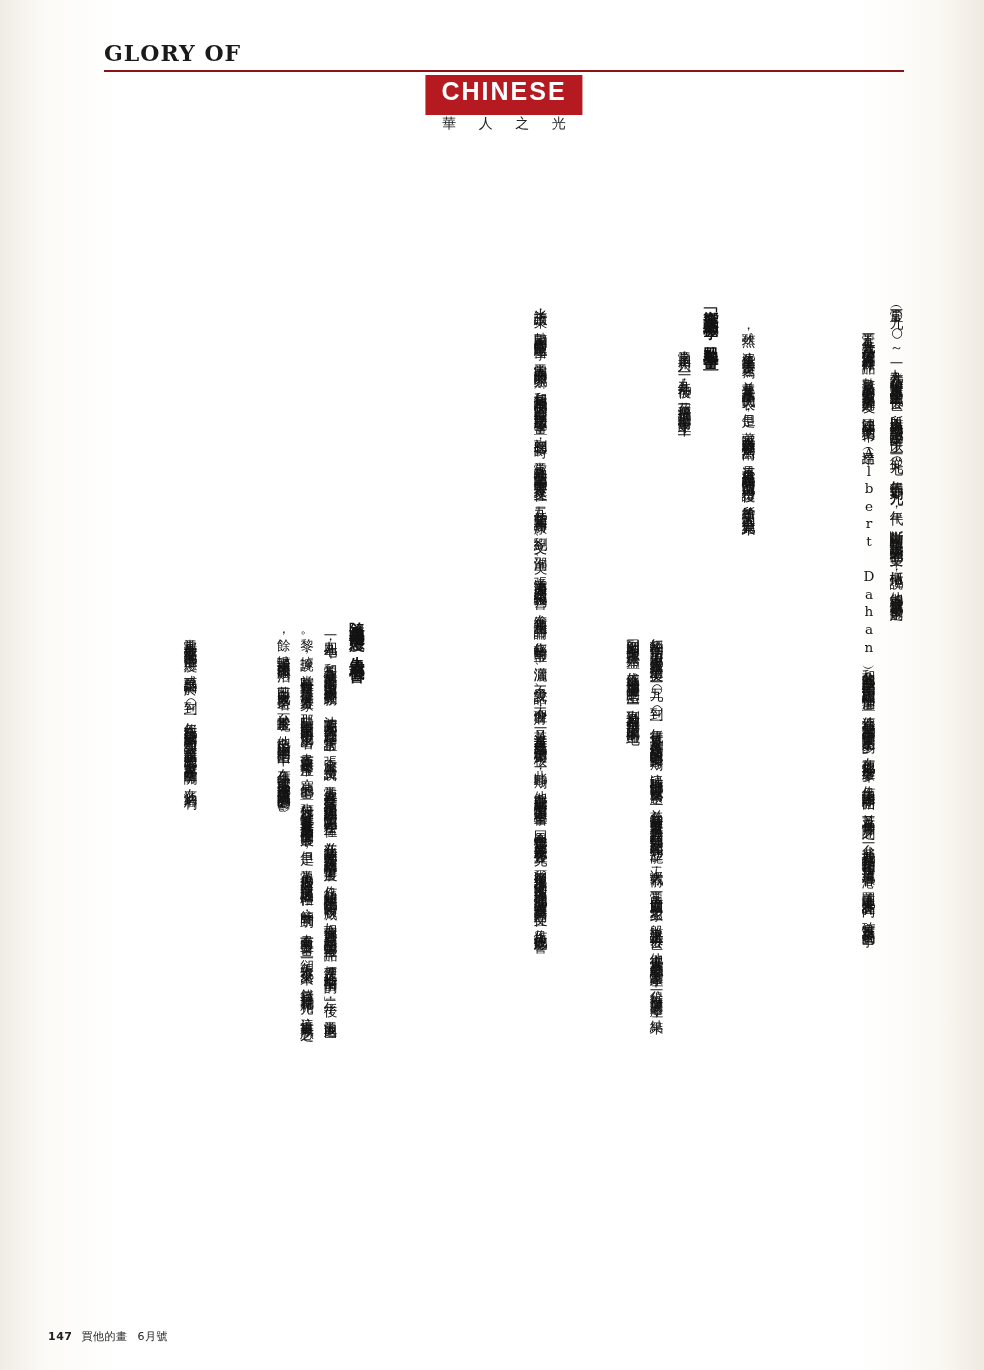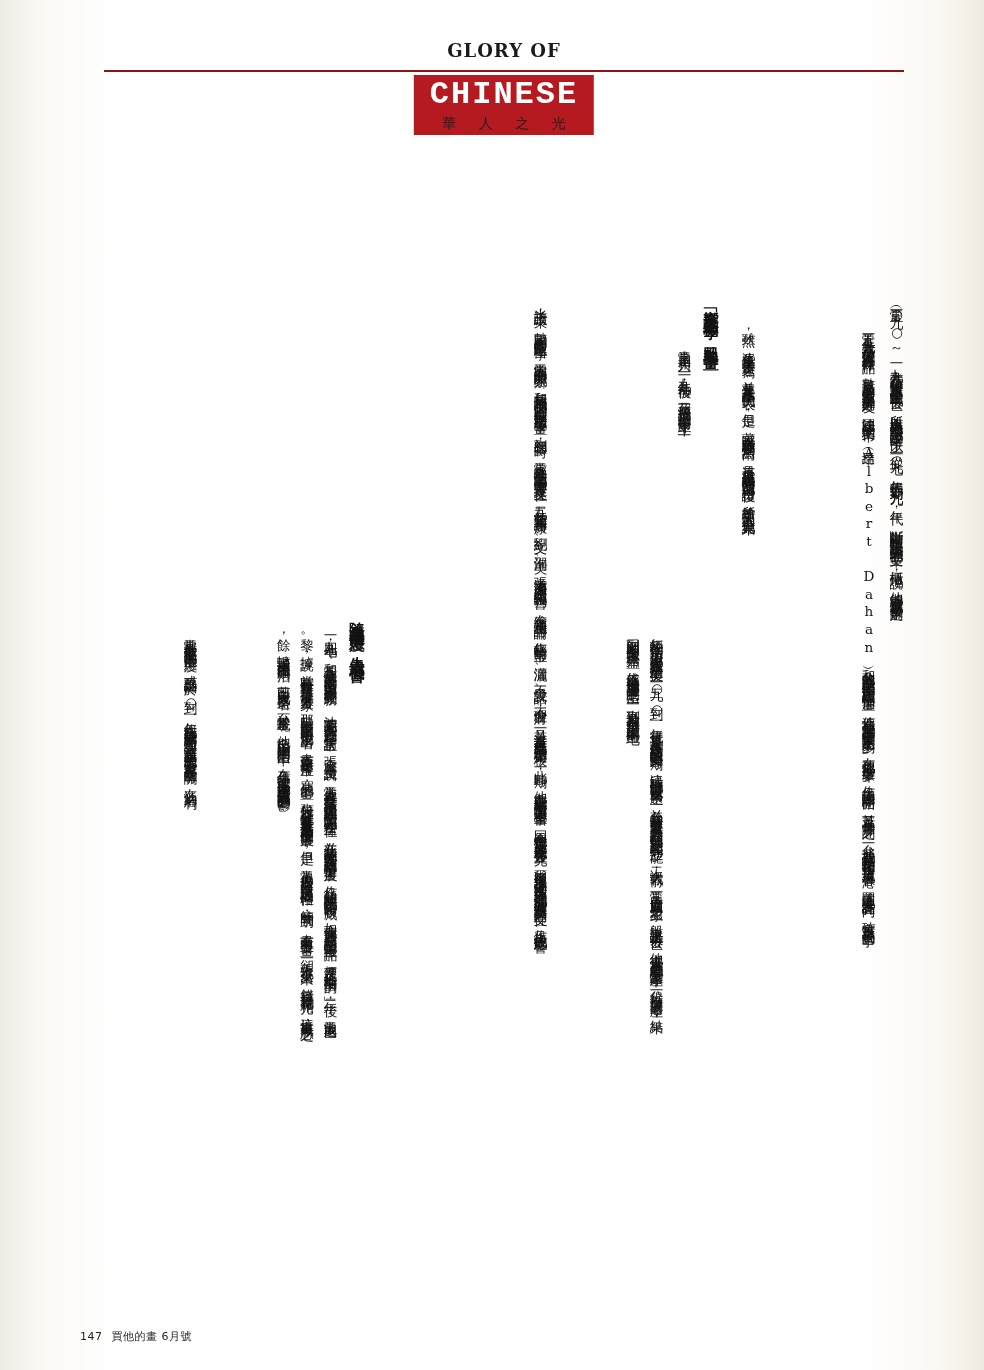--- a/index.html
+++ b/index.html
@@ -31,47 +31,46 @@
     left: 104px;
     top: 40px;
     width: 800px;
     height: 110px;
   }
   .glory-of {
     position: absolute;
     left: 0;
     top: 0;
     width: 100%;
-    text-align: center;
     font-family: "DejaVu Serif", "Liberation Serif", serif;
-    font-size: 18px;
+    font-size: 22px;
     letter-spacing: 1px;
     font-weight: 600;
     color: #1a1a1a;
   }
   .rule {
     position: absolute;
     left: 0;
     top: 30px;
     width: 100%;
     height: 2px;
     background: #8d1218;
   }
   .chinese-box {
     position: absolute;
     left: 50%;
     transform: translateX(-50%);
     top: 35px;
     background: #b41a20;
     color: #ffffff;
-    font-family: Liberation Mono, monospace;
-    font-size: 32px;
+    font-family: Liberation Sans, sans-serif;
+    font-size: 25px;
     font-weight: 700;
     letter-spacing: 2px;
-    padding: 3px 16px 23px 16px;
+    padding: 3px 16px 11px 16px;
     line-height: 1.05;
   }
   .cn-sub {
     position: absolute;
     left: 50%;
     transform: translateX(-50%);
     top: 75px;
     font-family: "DejaVu Sans", "Liberation Sans", sans-serif;
     font-size: 14px;
     letter-spacing: 9px;
@@ -118,21 +117,21 @@
   
   .footer {
     position: absolute;
     left: 48px;
     bottom: 26px;
     font-family: "DejaVu Sans", "Liberation Sans", sans-serif;
     font-size: 11px;
     color: #222;
     letter-spacing: 0.5px;
   }
-  .footer .pg { font-weight: 400; margin-right: 5px; margin-left: 32px; }
+  .footer .pg { font-weight: 700; margin-right: 5px; }
 
   .vcol { display: block; }
 </style>
 </head>
 <body>
 
 <div class="page">
 
   <div class="masthead">
     <div class="glory-of">GLORY OF</div>
@@ -163,16 +162,16 @@
       <div class="col-block heading vcol" style="right:4px;  top:330px; height:260px;">隨意的生活態度，失去成名機會</div>
       <div class="col-block vcol" style="right:32px; top:348px; height:390px;">一九四七年，和常玉交情非常好的瑞士裔美國攝影家羅勃‧法蘭克和女友一齊到巴黎拜訪常玉。張金玉曾為文說：「常玉便在好友建議下前往美國紐約法蘭克的工作室居住，並在法蘭克的安排下在紐約舉辦了畫展，作品並被紐約現代美術館收藏，如今偶而可看見紐約出現的常玉作品，便是在這一時期留下的。」二年後，常玉返回巴黎。據說，當時有位畫商打算捧一位東方畫家，那時日本畫家藤田嗣治也未出名，畫商決定要捧常玉，買他的畫，先預付訂金要他畫畫並等數量足夠後便開畫展。但是，常玉仍舊服從自己隨意逍遙的性格，等時間到了，畫商向常玉要畫，卻一張也交不出來，錢也早就花得精光。這位畫商氣忿之餘，轉過頭來捧藤田嗣治，藤田自此大享盛名。至於常玉呢？他自己陷入困頓的生活中，在作品中或多或少地透露出飄流異國的憂鬱。</div>
       <div class="col-block vcol" style="right:172px; top:348px; height:390px;">常玉那種放蕩不羈的生活態度，或許是由於二○到三○年代在巴黎蒙巴納斯區和一票「波希米亞」式的巴黎派畫家一起生活有關，在淡泊名利</div>
     </div>
 
   </div>
 
   <div class="footer">
     <span class="pg">147</span>
     <span>買他的畫</span>
-    <span style="">6月號</span>
+    <span style="margin-left:6px;">6月號</span>
   </div>
 
 </div>
 
 </body></html>

